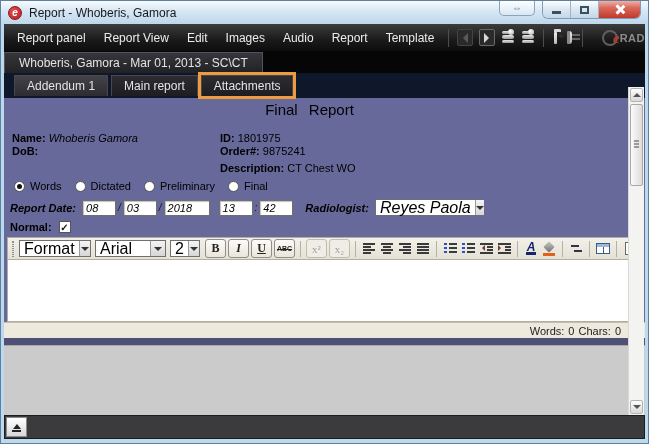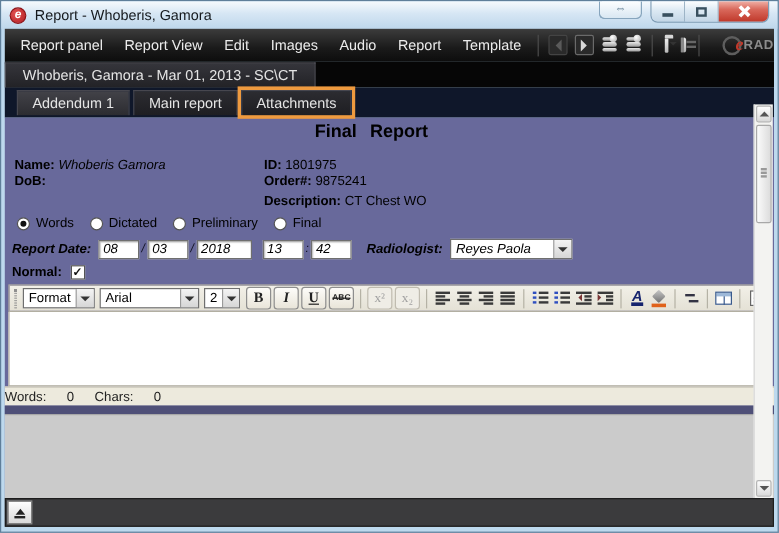--- a/index.html
+++ b/index.html
@@ -89,21 +89,21 @@
     background:#0f172a; display:flex; align-items:center; padding-left:10px; }
   .tab { height:21px; line-height:20px; padding:0 12px; font-size:12px; color:#e4e4e4;
     background:linear-gradient(#2c2c31,#1e1e22); border:1px solid #47474f; border-bottom:none;
     margin-right:3px; white-space:nowrap; }
   .tab.first { background:linear-gradient(#424248,#2c2c31); }
   .tab.hl { position:relative; z-index:4; box-shadow:0 0 0 3px #ee9a3f; }
   
   .content { position:absolute; top:97px; left:3px; right:3px; bottom:28px;
     background:#68699b; color:#000; }
   .rtitle { position:absolute; top:3px; left:0; right:30px; text-align:center;
-    font-size:15px; font-weight:bold; word-spacing:7px; }
+    font-size:15px; font-weight:normal; word-spacing:7px; }
   .info { position:absolute; top:34px; left:8px; right:8px; display:flex; font-size:11px; }
   .info .col { line-height:12.5px; }
   .info .c1 { width:208px; } .info .c2 { width:205px; } .info .c3 { flex:1; }
   .info b { font-weight:bold; }
   .gaprow { height:5px; }
   .val-italic { font-style:italic; }
   .radios { position:absolute; top:82px; left:10px; display:flex; align-items:center;
     font-size:11px; gap:13px; }
   .radio-group { display:flex; align-items:center; gap:5px; }
   .radio { width:11px; height:11px; border-radius:50%; background:#fff; border:1px solid #555;
@@ -112,21 +112,21 @@
   .daterow { position:absolute; top:101px; left:6px; display:flex; align-items:center; font-size:11px;font-style:italic; }
   .daterow .lbl { font-weight:bold; margin-right:6px; }
   .dt-input { height:16px; background:#fff; border:1px solid #6f6f6f; font-size:11px;
     padding:1px 3px; font-family:"Liberation Sans",sans-serif;
     box-shadow:inset 1px 1px 1px rgba(0,0,0,.25); }
   .w34 { width:34px; } .w46 { width:46px; }
   .dt-sep { margin:0 2px; font-size:10px; color:#101020; }
   .dt-gap { width:9px; }
   .rad-lbl { font-weight:bold; margin:0 6px 0 12px; }
   .selbox { height:17px; background:#fff; border:1px solid #6f6f6f; display:flex;
-    align-items:center; font-size:11px; }
+    align-items:center; font-size:16px; }
   .selbox .seltext { padding:0 4px; flex:1; white-space:nowrap; }
   .sel-arrow { width:15px; height:100%; border-left:1px solid #9a9a9a;
     background:linear-gradient(#f4f4f4,#d6d6d6); display:flex; align-items:center; justify-content:center; }
   .sel-arrow:before { content:""; border:4px solid transparent; border-top-color:#333; margin-top:4px; }
   .w-radsel { width:102px; }
   .normalrow { position:absolute; top:123px; left:6px; display:flex; align-items:center;
     font-size:11px; gap:7px; }
   .normalrow .lbl { font-weight:bold; }
   .checkbox { width:12px; height:12px; background:#fff; border:1px solid #555;
     font-size:10px; font-weight:bold; line-height:11px; text-align:center; color:#111; }
@@ -180,21 +180,21 @@
     linear-gradient(#3a5a8c,#3a5a8c) 6px 0/1px 11px no-repeat, #fff; }
   .ic-doc { position:relative; width:10px; height:13px; border:1px solid #666; background:#fff; }
   .ic-doc:before { content:""; position:absolute; right:-1px; top:-1px; border:3px solid transparent;
     border-bottom-color:#999; border-left-color:#999; }
   .ic-doc:after { content:""; position:absolute; left:2px; top:5px; width:5px; height:1px;
     background:#777; box-shadow:0 3px 0 #777; }
   .ed-text { position:absolute; top:162px; left:3px; right:3px; height:62px; background:#fff;
     border:1px solid #b2afa2; border-top:none; font-size:12px; padding:3px; }
   .ed-status { position:absolute; top:224px; left:0; right:0; height:16px; background:#edeadd;
     border-top:1px solid #c2bfb2; font-size:11px; color:#222; display:flex; align-items:center;
-    padding-right:24px; gap:17px; }
+    justify-content:flex-end; padding-right:24px; gap:4px; }
   .purple-divider { position:absolute; top:240px; left:0; right:0; height:7px; background:#4f5078; }
   .gray-panel { position:absolute; top:247px; left:0; right:0; bottom:0; background:#cbcbcb;
     border-top:1px solid #a8a8a8; }
   
   .vscroll { position:absolute; top:86px; right:4px; width:16px; bottom:28px; background:#f3f3f1;
     border-left:1px solid #d8d8d8; }
   .vs-btn { position:absolute; left:1px; right:1px; height:14px; border:1px solid #b4b4b4;
     border-radius:2px; background:linear-gradient(#fefefe,#d9d9d9);
     display:flex; align-items:center; justify-content:center; }
   .vs-up { top:1px; } .vs-down { bottom:1px; }

